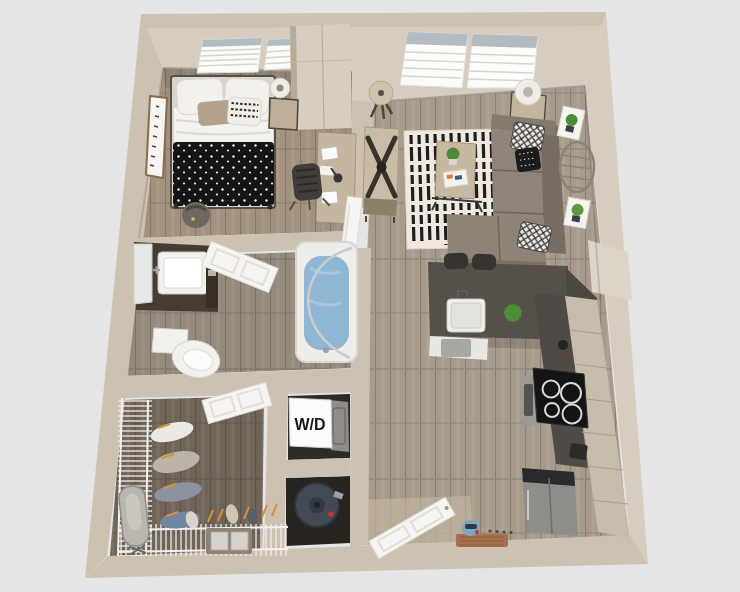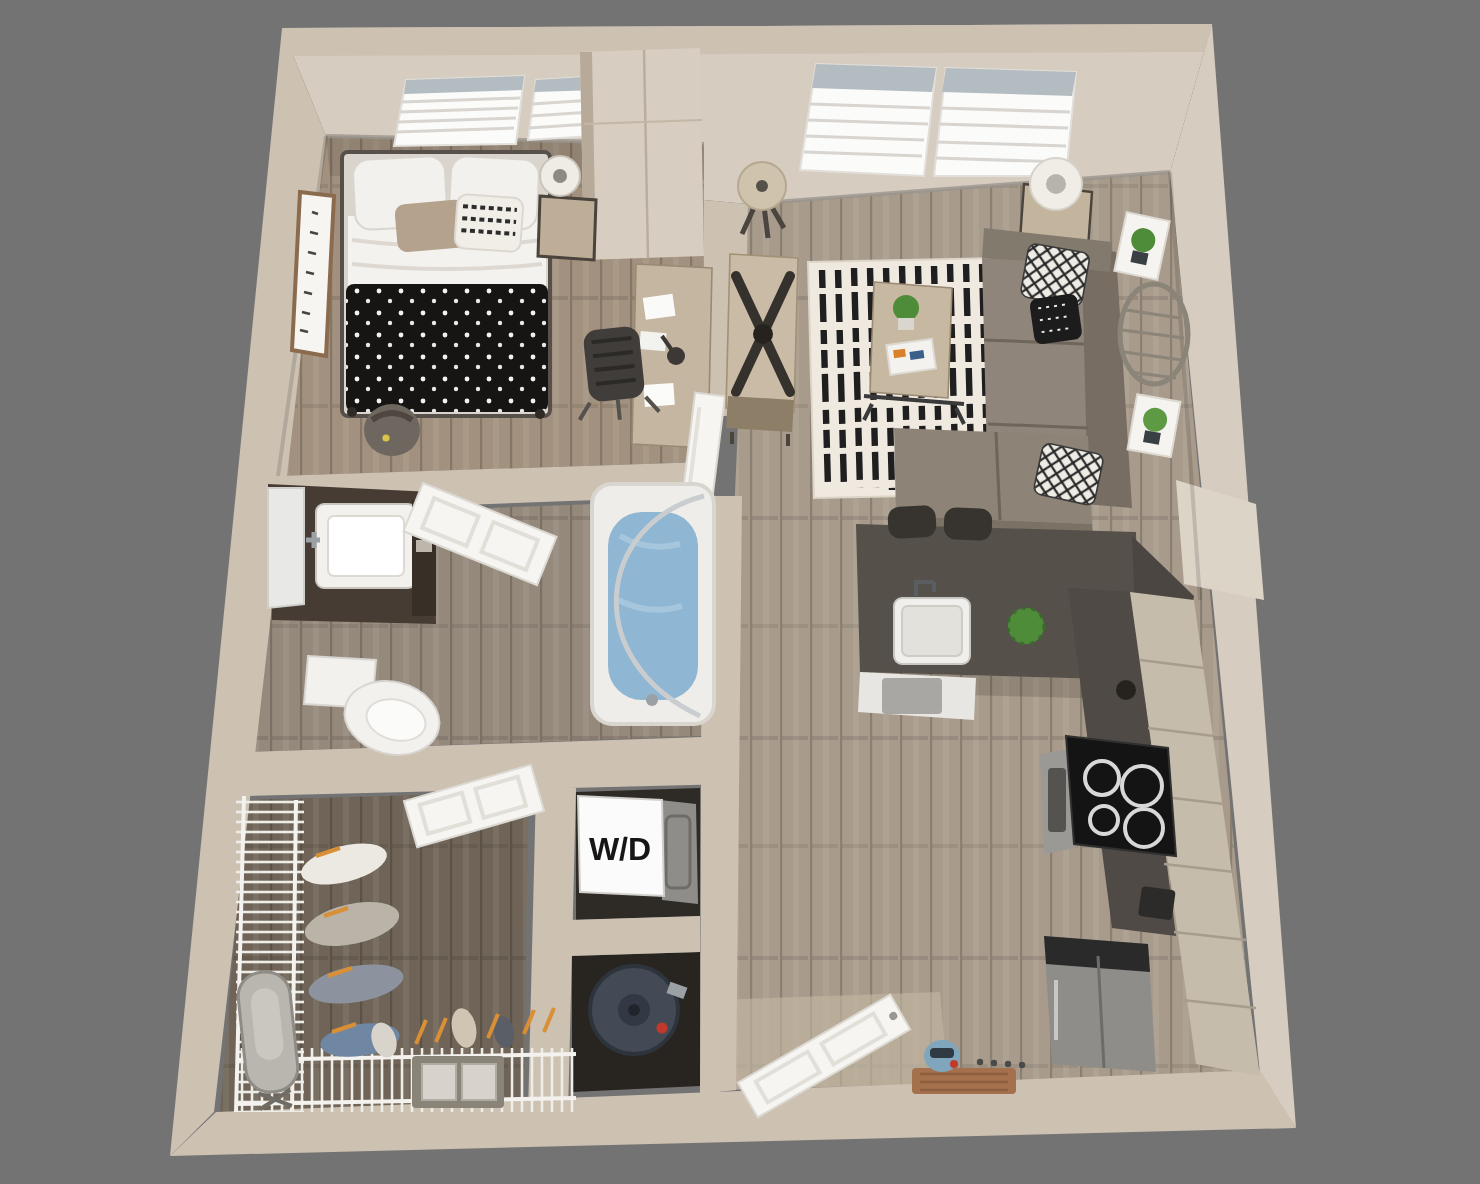--- a/index.html
+++ b/index.html
@@ -3,21 +3,21 @@
 <meta charset="utf-8">
 <style>
   :root{
     --wall:#cdc1b2; --wall-light:#ddd4c8; --wall-face:#d6ccc0;
     --floor-main:#a89b8b; --floor-bed:#a2917e; --floor-bath:#95897b; --floor-closet:#6f6457;
     --counter:#55504a; --cabinet:#c6bcab; --sofa:#8f857a; --sofa-dark:#776d62;
     --rug:#efe9e0; --stripe:#1f1f1f; --duvet:#171513; --water:#8fb6d2;
     --heater:#434a55; --plant:#4e8c39; --accent:#d98f35; --door:#f6f5f2; --fixture:#f2f1ee;
   }
   html,body{margin:0;padding:0;background:#ffffff;}
-  .stage{width:740px;height:592px;position:relative;background:#737373;overflow:hidden;
+  .stage{width:740px;height:592px;position:relative;background:#e5e5e5;overflow:hidden;
          font-family:"Liberation Sans", sans-serif;}
   svg{display:block}
   text.wd{font-family:"Liberation Sans", sans-serif;font-weight:700;font-size:16px;fill:#161616;}
 </style>
 </head>
 <body>
 
 <div class="stage">
 <svg width="740" height="592" viewBox="0 0 740 592">
   <defs>

